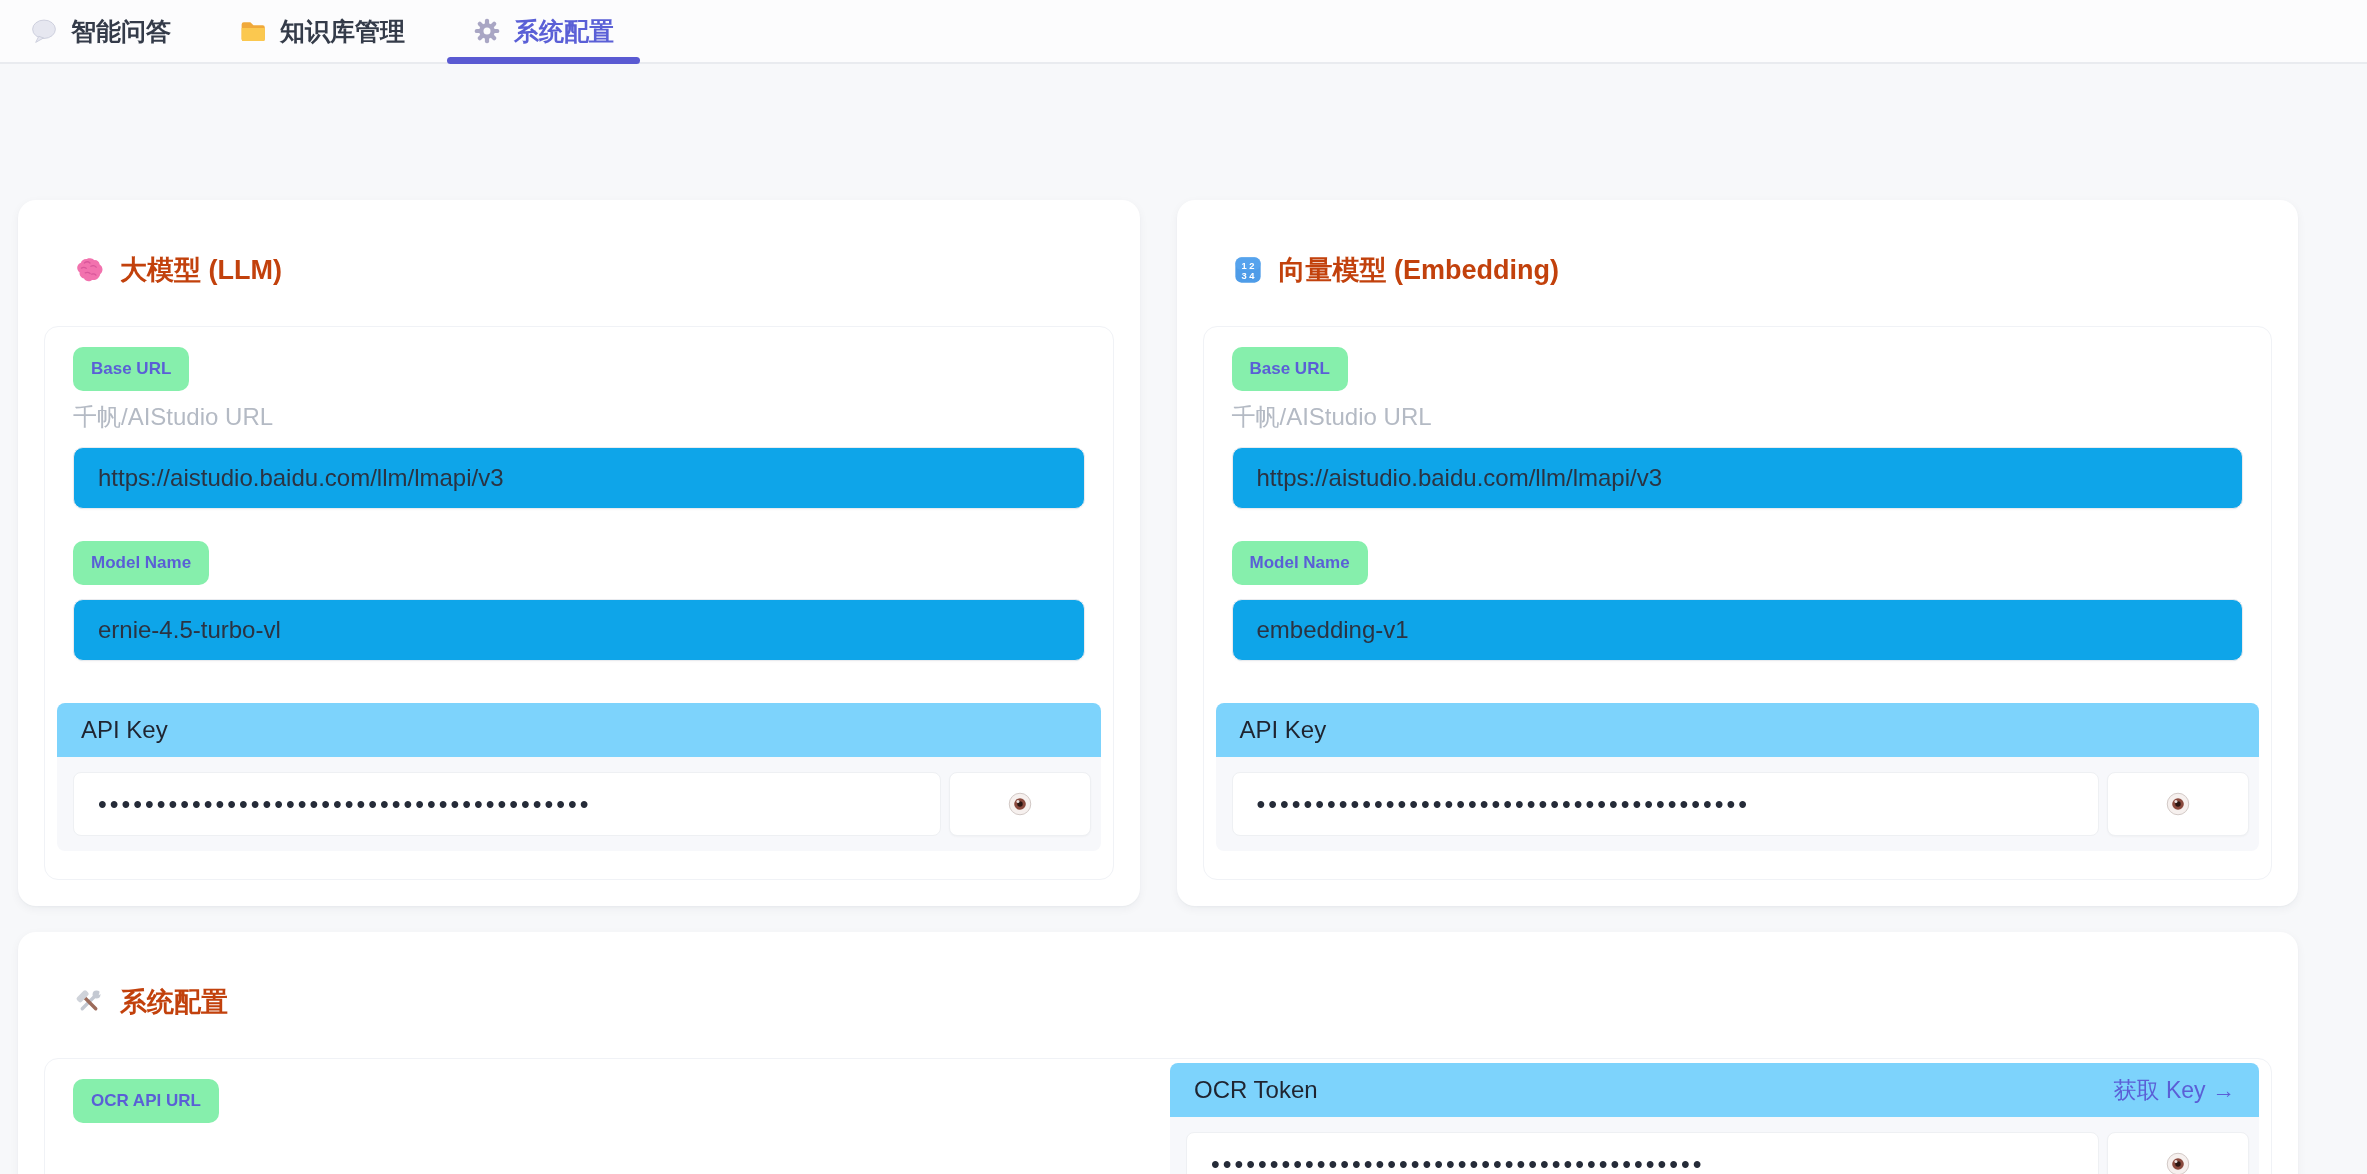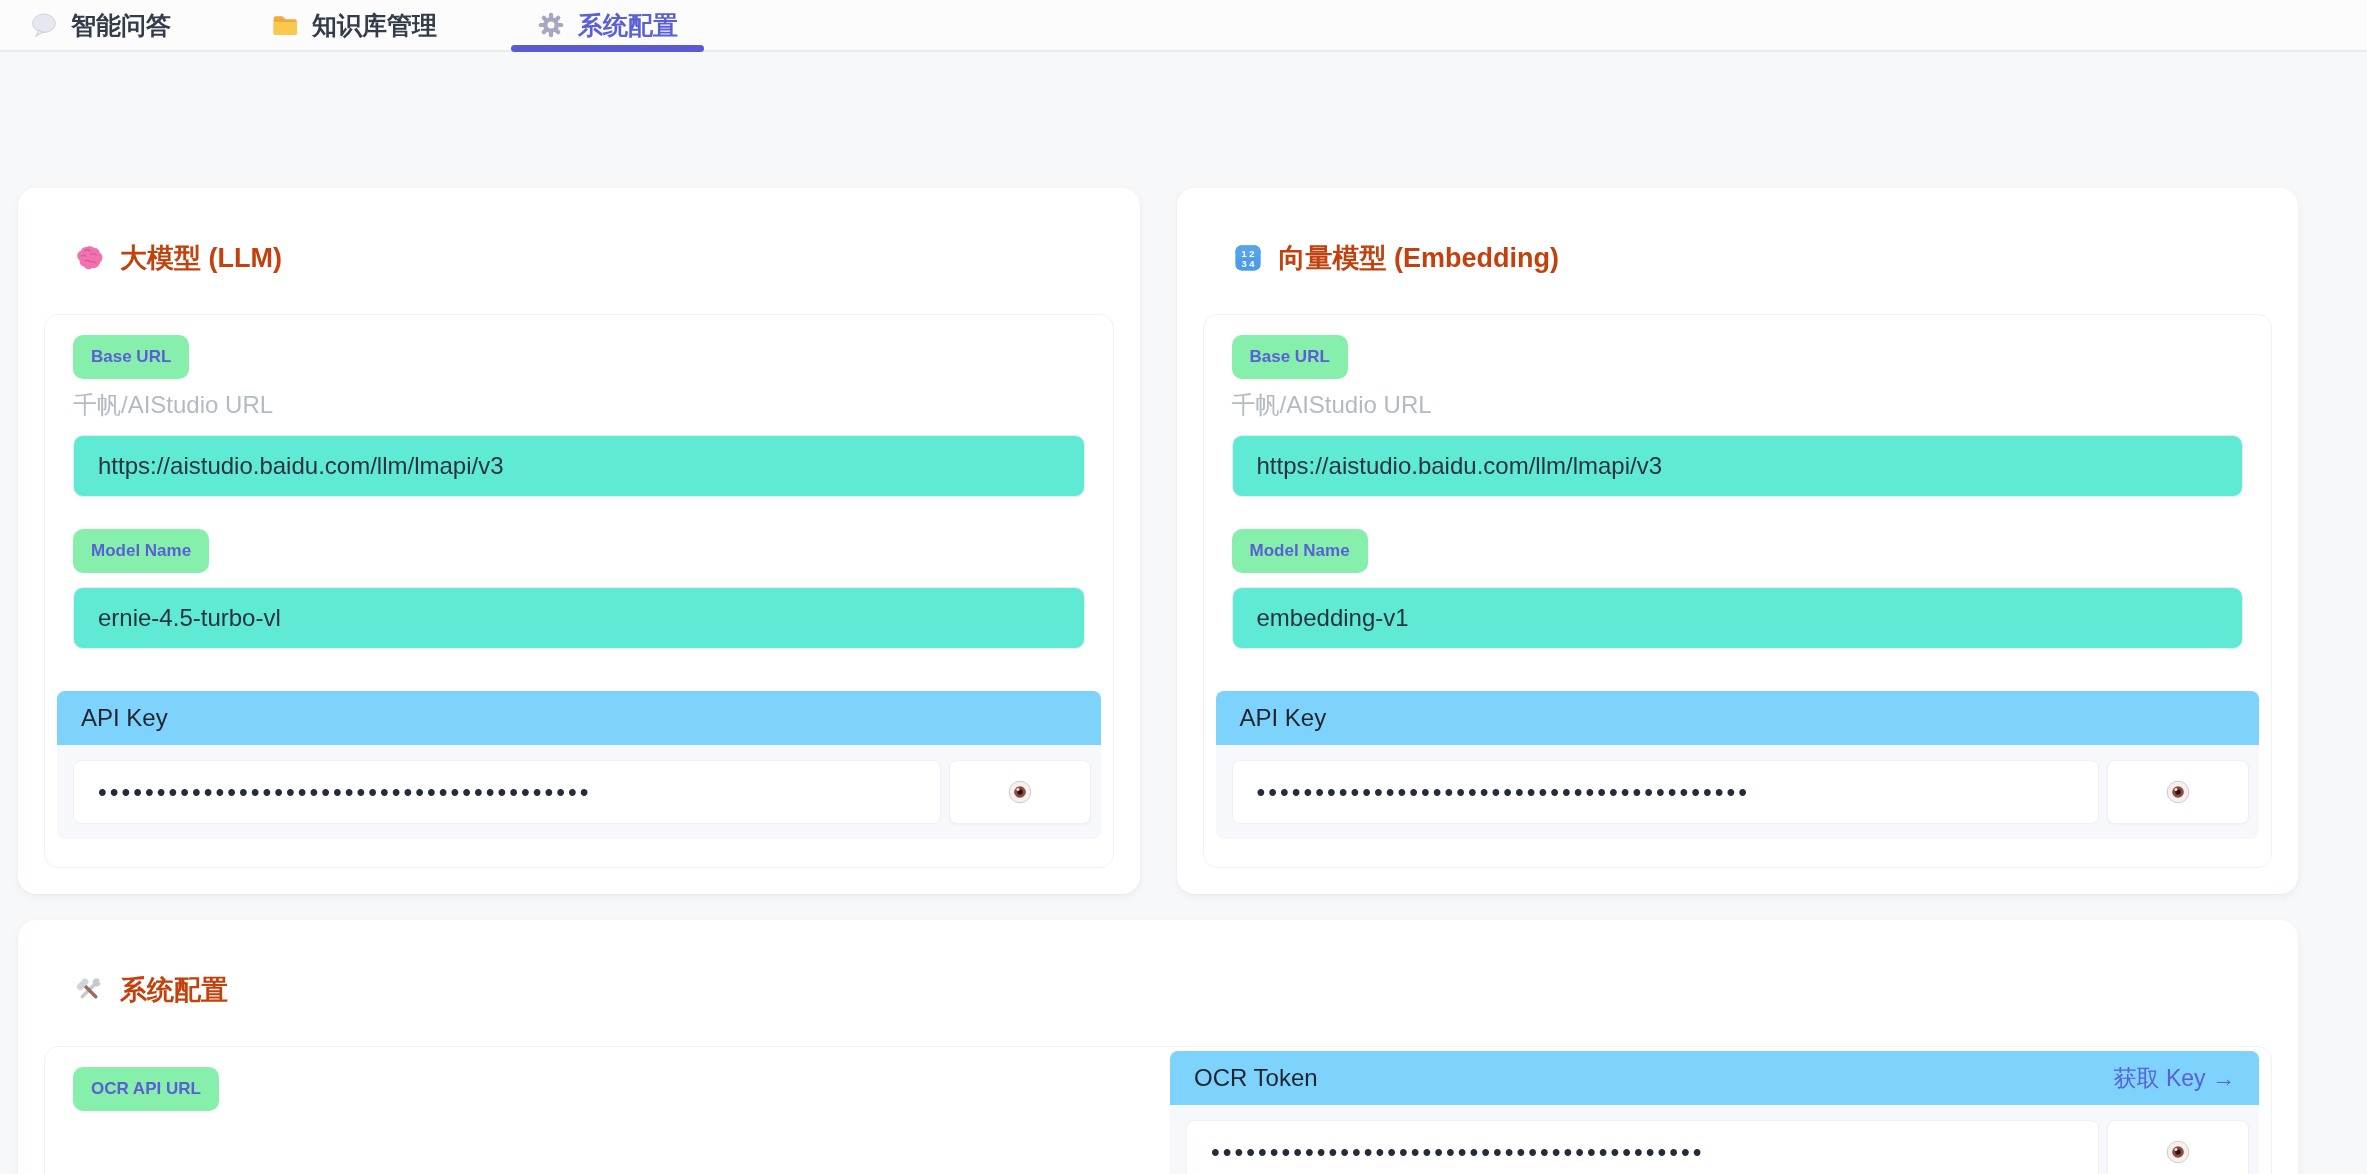--- a/index.html
+++ b/index.html
@@ -6,24 +6,23 @@
   html,body { margin:0; padding:0; }
   body {
     width:2367px; height:1174px; overflow:hidden;
     background:#f7f8fa;
     font-family:"Liberation Sans","DejaVu Sans",sans-serif;
     color:#222838;
   }
   
   .tabbar {
     display:flex; align-items:center;
-    height:52px; background:#fcfcfd;
+    height:64px; background:#fcfcfd;
     border-bottom:2px solid #e9ebef;
     padding-left:4px;
-    gap:32px;
   }
   .tab {
     position:relative; display:flex; align-items:center; gap:13px;
     height:100%; padding:0 26px; margin-right:16px;
     font-size:25px; font-weight:700; color:#343b49; cursor:pointer;
     white-space:nowrap;
   }
   .tab.active { color:#5a5fd6; }
   .tab.active::after {
     content:""; position:absolute; left:0; right:0; bottom:-2px;
@@ -54,21 +53,21 @@
     display:inline-block; background:#86efac; color:#5a5fd6;
     font-weight:700; font-size:17px; line-height:44px;
     padding:0 18px; border-radius:10px;
   }
   .field-group { margin-top:32px; }
   .field-group.first { margin-top:0; }
   .hint { margin-top:10px; font-size:24px; color:#b4bac4; }
   .text-input {
     display:block; width:100%; height:62px; margin-top:14px;
     border:1px solid #e9ebef; border-radius:10px;
-    padding:0 24px; font-size:24px; color:#2b3342; background:#5eead4;
+    padding:0 24px; font-size:24px; color:#2b3342; background:#0ea5e9;
     box-shadow:0 1px 2px rgba(16,24,40,.03); outline:none;
     font-family:inherit;
   }
   
   .mask-table { margin:42px -16px 0; }
   .mask-table.flush { margin-top:-16px; }
   .mask-head {
     display:flex; align-items:center; justify-content:space-between;
     background:#7dd3fc; border-radius:8px 8px 0 0;
     height:54px; padding:0 24px;

